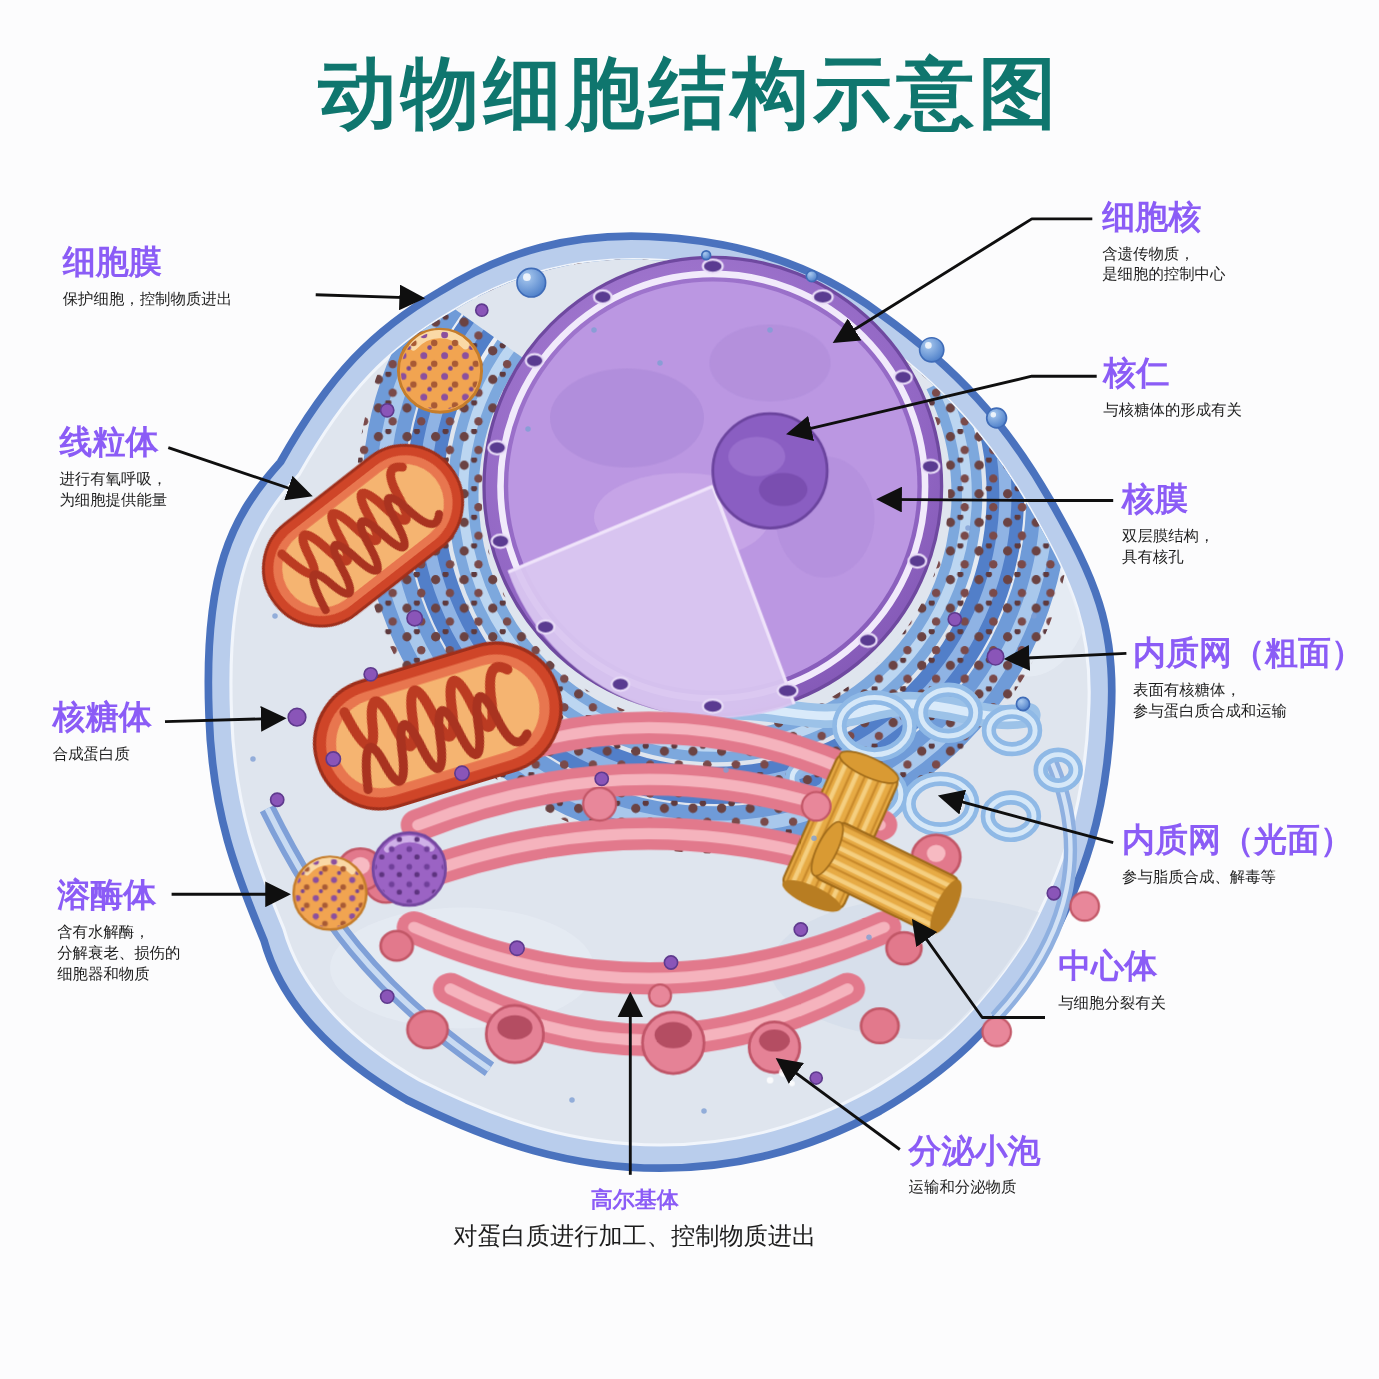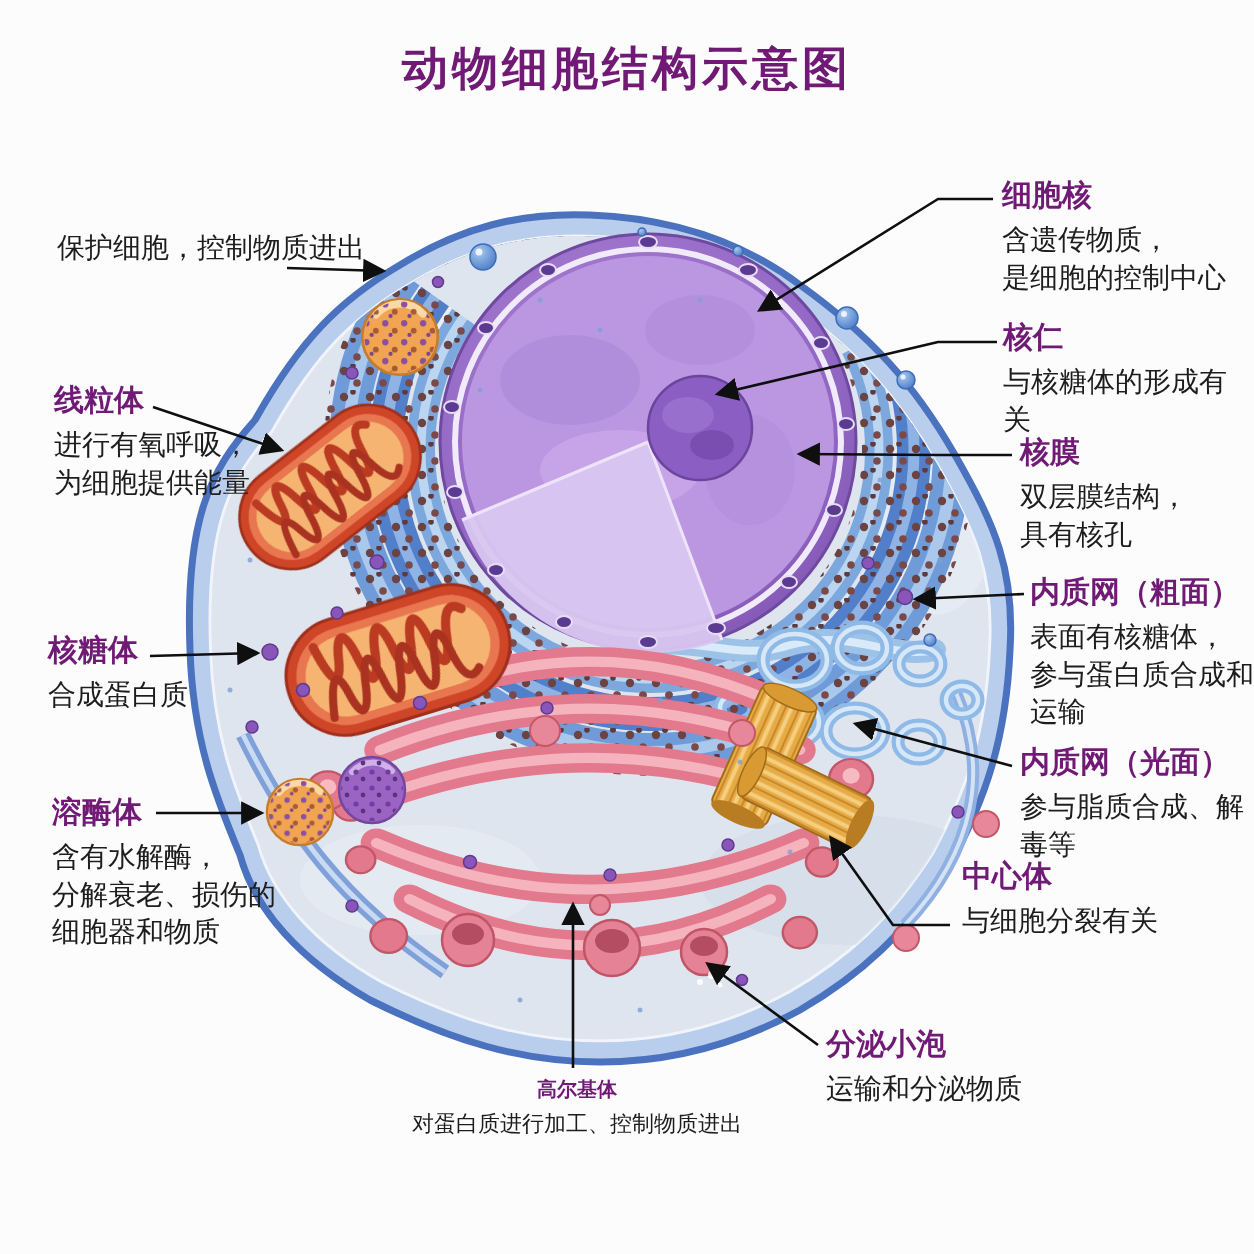--- a/index.html
+++ b/index.html
@@ -1,23 +1,23 @@
 <!DOCTYPE html>
 <html><head>
 <meta charset="utf-8">
 <style>
   html,body{margin:0;padding:0;background:#ffffff;}
   .stage{position:relative;width:1254px;height:1254px;background:#fcfcfd;overflow:hidden;
          font-family:"Liberation Sans","DejaVu Sans",sans-serif;}
   .title{position:absolute;left:0;top:38px;width:100%;text-align:center;
-         font-size:46px;font-weight:800;color:#701a75;letter-spacing:4px;}
+         font-size:71px;font-weight:800;color:#0f766e;letter-spacing:4px;}
   svg.layer{position:absolute;left:0;top:0;width:1254px;height:1254px;}
   .lab{position:absolute;color:#141414;}
-  .lab .lab-name{font-size:30px;font-weight:700;color:#701a75;line-height:1.1;font-family:Liberation Mono, monospace;}
-  .lab .lab-desc{font-size:28px;color:#1d1d1d;line-height:1.34;margin-top:7px;white-space:pre-line;}
+  .lab .lab-name{font-size:30px;font-weight:700;color:#8b5cf6;line-height:1.1;}
+  .lab .lab-desc{font-size:14px;color:#1d1d1d;line-height:1.34;margin-top:7px;white-space:pre-line;}
   .lab.center{text-align:center;}
   .lab.center .lab-name{font-size:20px;}
   .lab.center .lab-desc{font-size:22px;}
 </style>
 </head>
 <body>
 
 <div class="stage">
 
   <div class="title">动物细胞结构示意图</div>
@@ -325,20 +325,21 @@
       <path d="M 1012 455 L 938 455 L 800 454" marker-end="url(#arrow)"></path>
       <path d="M 1024 594 L 916 599" marker-end="url(#arrow)"></path>
       <path d="M 1012 766 L 856 724" marker-end="url(#arrow)"></path>
       <path d="M 950 925 L 893 925 L 831 838" marker-end="url(#arrow)"></path>
       <path d="M 818 1045 L 708 964" marker-end="url(#arrow)"></path>
       <path d="M 573 1068 L 573 905" marker-end="url(#arrow)"></path>
     </g>
   </svg>
 
   <div class="lab" style="left:57px;top:222px;">
+    <div class="lab-name">细胞膜</div>
     <div class="lab-desc">保护细胞，控制物质进出</div>
   </div>
 
   <div class="lab" style="left:54px;top:386px;">
     <div class="lab-name">线粒体</div>
     <div class="lab-desc">进行有氧呼吸，
 为细胞提供能量</div>
   </div>
 
   <div class="lab" style="left:48px;top:636px;">

